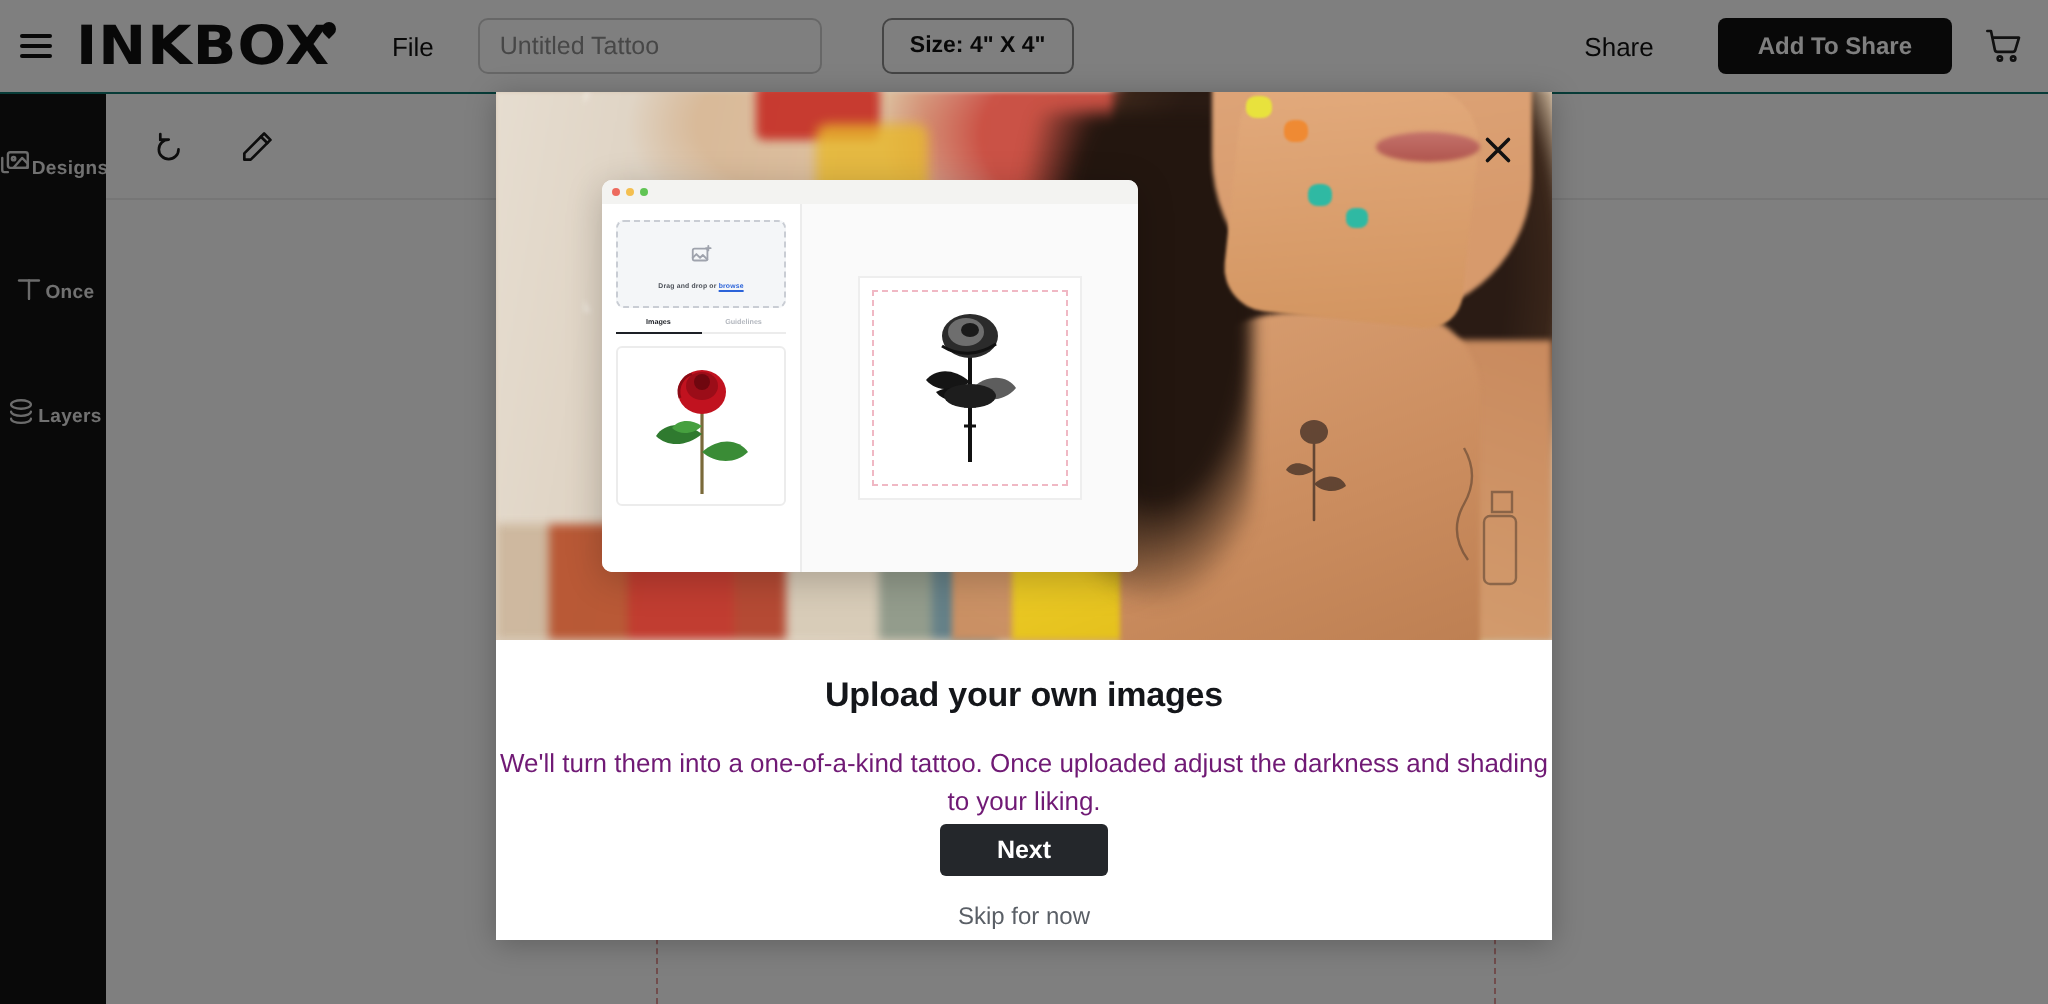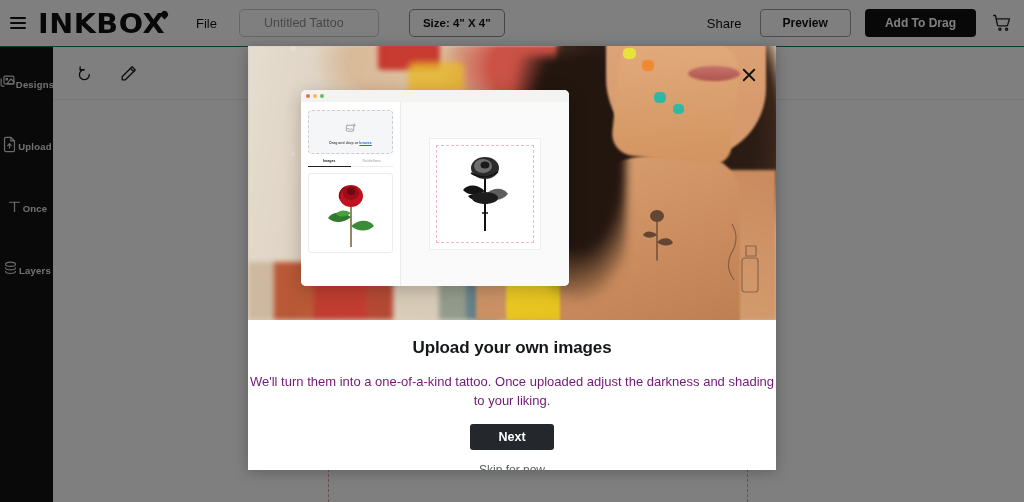--- a/index.html
+++ b/index.html
@@ -34,22 +34,22 @@
   }
   .logo-drop { width: 7px; height: 10px; margin-left: 3px; margin-top: 1px; position: relative; }
   .logo-drop:before {
     content:""; position:absolute; left:0; top:0; width:7px; height:7px;
     background:#111; border-radius: 50% 50% 50% 0; transform: rotate(-45deg);
   }
 
   .hdr-file { font-size: 13px; color: #111; font-weight: 400; margin-right: 22px; cursor: pointer; }
 
   .title-input {
-    width: 140px; height: 28px; border: 1px solid #cfcfcf; border-radius: 5px;
-    background: #fff; font-size: 12.5px; color: #555; padding: 0 24px;
+    width: 172px; height: 28px; border: 1px solid #cfcfcf; border-radius: 5px;
+    background: #fff; font-size: 12.5px; color: #555; padding: 0 10px;
     font-family: "Liberation Sans", sans-serif;
   }
   .title-input::placeholder { color: #8e8e8e; }
 
   .size-btn {
     margin-left: 30px; height: 28px; padding: 0 13px;
     border: 1px solid #8b8b8b; border-radius: 5px; background: transparent;
     font-size: 11.5px; font-weight: 700; color: #111; cursor: pointer;
     font-family: "Liberation Sans", sans-serif; white-space: nowrap;
   }
@@ -239,21 +239,21 @@
     width: 112px; height: 112px; background:#fff; border:1px solid #eee;
     display:flex; align-items:center; justify-content:center; padding:6px;
   }
   .canvas-dash { width:100%; height:100%; border:1px dashed #f0b8c4; display:flex; align-items:center; justify-content:center; }
 
   
   .modal-text { height: 150px; background:#fff; text-align:center; padding-top: 18px; }
   .m-title { font-size: 17px; font-weight: 700; color:#14161a; letter-spacing:-.1px; }
   .m-desc { font-size: 13px; color:#701a75; line-height: 19px; margin-top: 14px; }
   .m-next {
-    margin-top: 14px; display:inline-block; background:#24272b; color:#fff;
+    margin-top: 2px; display:inline-block; background:#24272b; color:#fff;
     font-size:12.5px; font-weight:700; border:none; border-radius:3px;
     padding: 6px 28px; cursor:pointer; font-family:"Liberation Sans", sans-serif;
   }
   .m-skip { display:block; margin-top: 13px; font-size:12px; color:#5a5f66; cursor:pointer; }
 </style>
 </head>
 <body>
 
 <div id="app-root">
 
@@ -270,22 +270,21 @@
     </div>
 
     <span class="hdr-file">File</span>
 
     <input class="title-input" type="text" placeholder="Untitled Tattoo" style="">
 
     <button class="size-btn">Size: 4" X 4"</button>
 
     <div class="hdr-right">
       <span class="share-link">Share</span>
-      <button class="preview-btn">Preview</button>
-      <button class="cart-btn">Add To Drag</button>
+      <button class="cart-btn">Add To Share</button>
       <span class="cart-icon">
         <svg width="20" height="20" viewBox="0 0 24 24" fill="none" stroke="#222" stroke-width="1.6" stroke-linecap="round" stroke-linejoin="round">
           <path d="M2 3h2.2l2.3 11.2a1.6 1.6 0 0 0 1.6 1.3h9.1a1.6 1.6 0 0 0 1.6-1.2L21 7H5.2"></path>
           <circle cx="9.5" cy="19.5" r="1.3"></circle>
             <circle cx="17.5" cy="19.5" r="1.3"></circle>
         </svg>
       </span>
     </div>
   </div>
 
@@ -295,31 +294,20 @@
         <svg width="17" height="17" viewBox="0 0 24 24" fill="none" stroke="#d8d8d8" stroke-width="1.7" stroke-linecap="round" stroke-linejoin="round">
           <rect x="7" y="3" width="14" height="11" rx="1.6"></rect>
           <path d="M7 17H4.5A1.5 1.5 0 0 1 3 15.5V7"></path>
           <circle cx="11" cy="7.5" r="1.2"></circle>
             <path d="M21 11l-4-4-6 7h10z"></path>
         </svg>
       </span>
       <span class="side-label">Designs</span>
     </div>
 
-    <div class="side-item">
-      <span>
-        <svg width="17" height="17" viewBox="0 0 24 24" fill="none" stroke="#d8d8d8" stroke-width="1.7" stroke-linecap="round" stroke-linejoin="round">
-          <path d="M14 2H7a2 2 0 0 0-2 2v16a2 2 0 0 0 2 2h10a2 2 0 0 0 2-2V7z"></path>
-          <path d="M14 2v5h5"></path>
-            <path d="M12 17v-6"></path>
-            <path d="M9.5 13.5L12 11l2.5 2.5"></path>
-        </svg>
-      </span>
-      <span class="side-label">Upload</span>
-    </div>
 
     <div class="side-item">
       <span>
         <svg width="17" height="17" viewBox="0 0 24 24" fill="none" stroke="#d8d8d8" stroke-width="1.7" stroke-linecap="round">
           <path d="M5 6h14"></path>
             <path d="M12 6v13"></path>
         </svg>
       </span>
       <span class="side-label">Once</span>
     </div>

